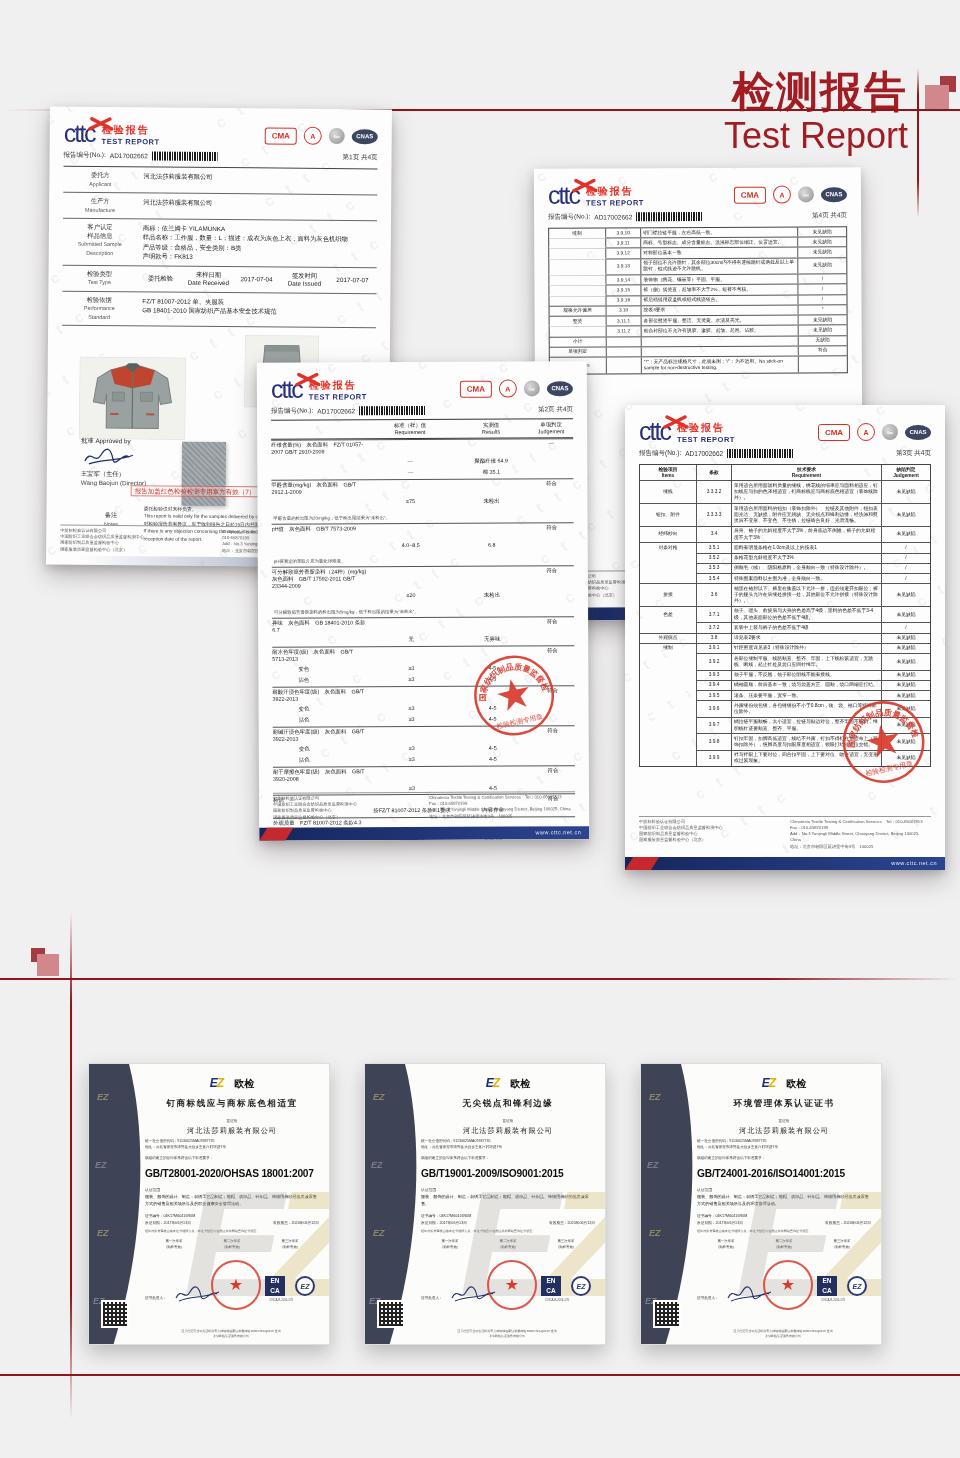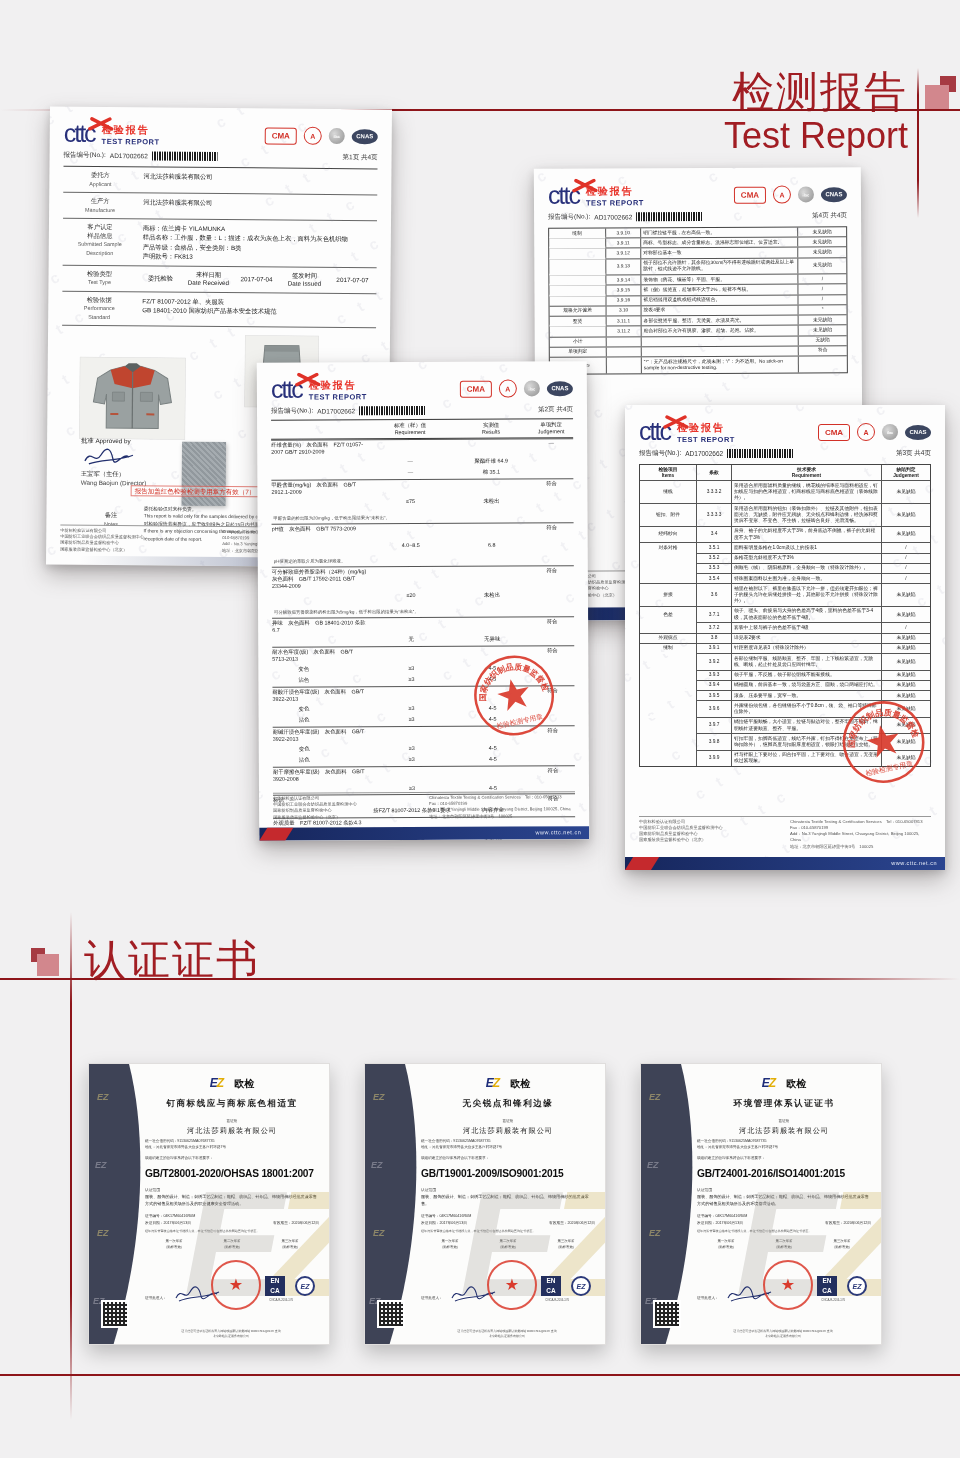--- a/index.html
+++ b/index.html
@@ -3,21 +3,21 @@
 <meta charset="utf-8">
 <style>
   html,body{margin:0;padding:0;background:#e8e7e8;font-family:"Liberation Sans",sans-serif;}
   .page{position:relative;width:960px;height:1458px;background:#f1f0f1;overflow:hidden;margin:0 auto;}
 
   
   .hline{position:absolute;height:2px;background:linear-gradient(90deg,rgba(142,21,26,0) 0%,#8e151a 40%,#8e151a 100%);}
   .hline2{position:absolute;height:2px;background:linear-gradient(90deg,#8e151a 0%,#8e151a 80%,rgba(142,21,26,0) 100%);}
   .vline{position:absolute;width:2px;background:linear-gradient(180deg,rgba(142,21,26,0) 0%,#8e151a 18%,#8e151a 75%,rgba(142,21,26,0) 100%);}
   .sq{position:absolute;}
-  .title-zh{position:absolute;color:#a11d23;font-size:42px;letter-spacing:2px;}
+  .title-zh{position:absolute;color:#a11d23;font-size:42px;letter-spacing:2px;font-weight:bold;}
   .title-en{position:absolute;color:#a11d23;font-size:36px;}
   .title-en.small{font-size:27px;}
 
   
   .sheet{position:absolute;background:#fdfdfd;box-shadow:0 10px 22px rgba(70,60,60,.35),0 3px 8px rgba(0,0,0,.15);overflow:hidden;color:#222;}
   .wm{position:absolute;inset:-45%;transform:rotate(-32deg);font-weight:700;font-size:15px;color:rgba(135,140,165,.10);line-height:46px;letter-spacing:16px;word-spacing:34px;pointer-events:none;}
   .chead{position:relative;display:flex;align-items:flex-start;padding:14px 14px 2px;}
   .clogo{position:relative;font-weight:400;font-size:25px;color:#28307a;letter-spacing:-2px;line-height:24px;}
   .clogo svg{position:absolute;left:24px;top:-4px;}
   .ctitles{margin-left:7px;padding-top:2px;}
@@ -893,21 +893,20 @@
     </div>
     <div class="blueband">
         <div class="wedge"></div>
         <div class="url">www.cttc.net.cn</div>
       </div>
   </div>
 
   <div class="sq" style="left:31px;top:948px;width:14px;height:14px;background:#a63a42;"></div>
   <div class="sq" style="left:37px;top:954px;width:22px;height:22px;background:#d2878d;"></div>
   <div class="vline" style="left:70px;top:912px;height:508px;"></div>
-  <div class="title-zh" style="left:84px;top:932px;">认证证书</div>
   <div class="hline2" style="left:0;top:978px;width:960px;"></div>
   <div class="hline2" style="left:0;top:1374px;width:960px;background:#8e151a;"></div>
 
   <div class="certrow">
 
       <div class="cert">
         <div class="certband">
           <svg width="56" height="282" viewBox="0 0 56 282" preserveAspectRatio="none">
             <path d="M0 0 H40 C58 70 56 180 24 282 H0 Z" fill="#3e4356"></path>
           </svg>

